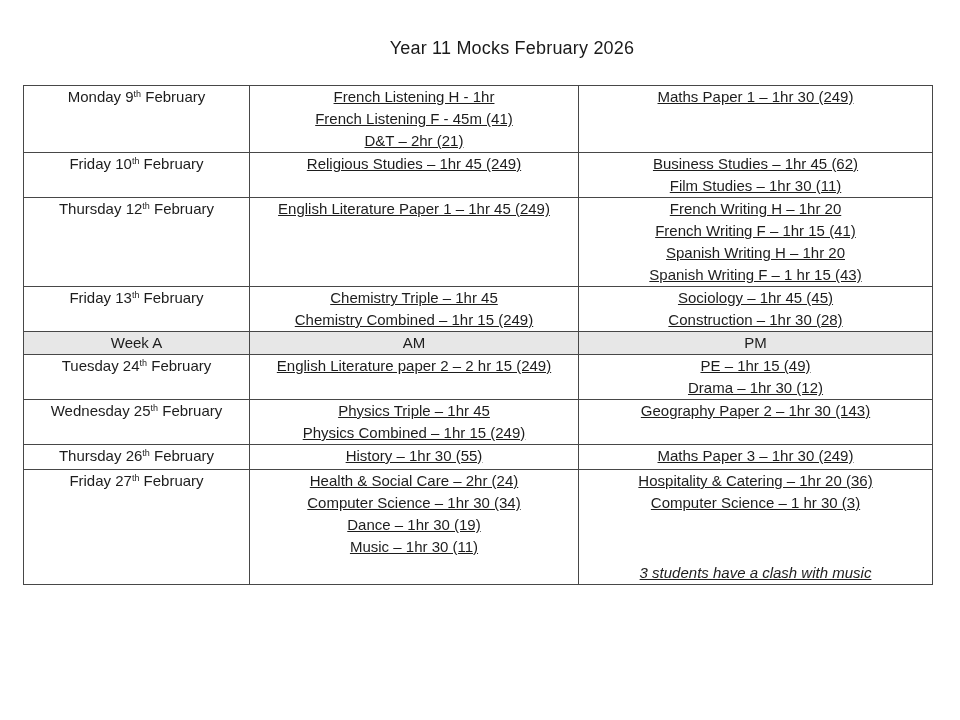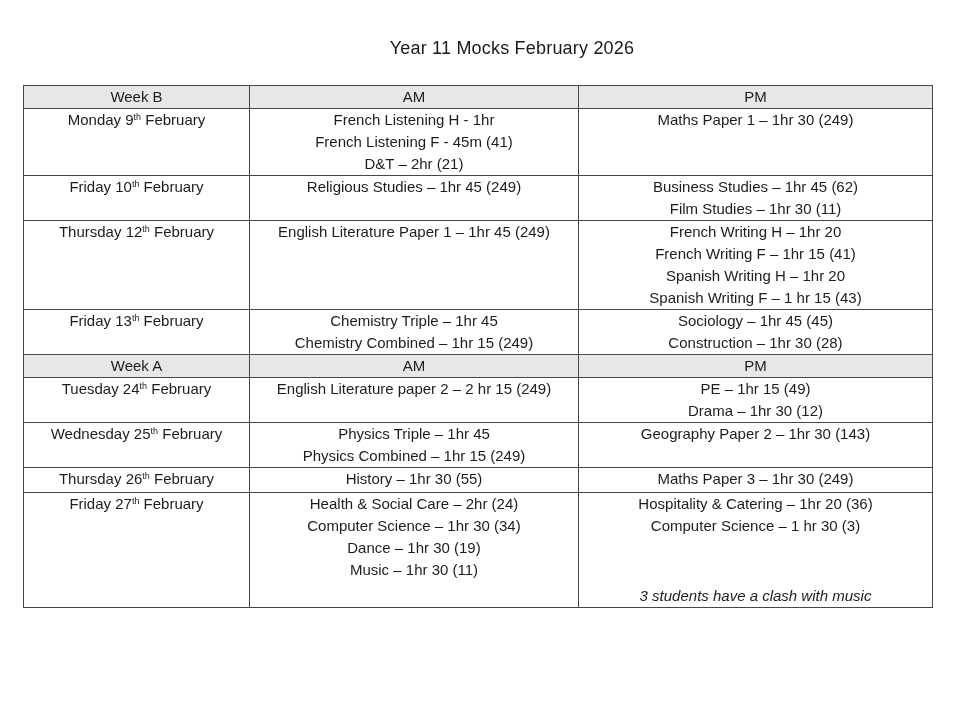--- a/index.html
+++ b/index.html
@@ -44,40 +44,35 @@
   tr.hdr td {
     background: #e7e7e7;
     height: 22px;
     line-height: 22px;
   }
   td .sup, .date-cell .sup {
     font-size: 9px;
     position: relative;
     top: -5px;
   }
-  .entry { line-height: 22px; }
+  .entry { line-height: 22px; text-decoration: underline; }
   .italic { font-style: italic; margin-top: 48px; }
 </style>
 </head>
 <body>
 
 <div class="page">
   <div class="title">Year 11 Mocks February 2026</div>
   <table class="timetable">
     <colgroup>
       <col style="width:226px">
       <col style="width:329px">
       <col style="width:354px">
     </colgroup>
     <tbody>
-        <tr class="hdr">
-          <td>Week B</td>
-          <td>AM</td>
-          <td>PM</td>
-        </tr>
         <tr>
           <td class="date-cell"><span>Monday 9</span><span class="sup">th</span><span> February</span></td>
           <td>
             <div class="entry">French Listening H - 1hr</div>
             <div class="entry">French Listening F - 45m (41)</div>
             <div class="entry">D&amp;T – 2hr (21)</div>
           </td>
           <td>
             <div class="entry">Maths Paper 1 – 1hr 30 (249)</div>
           </td>

